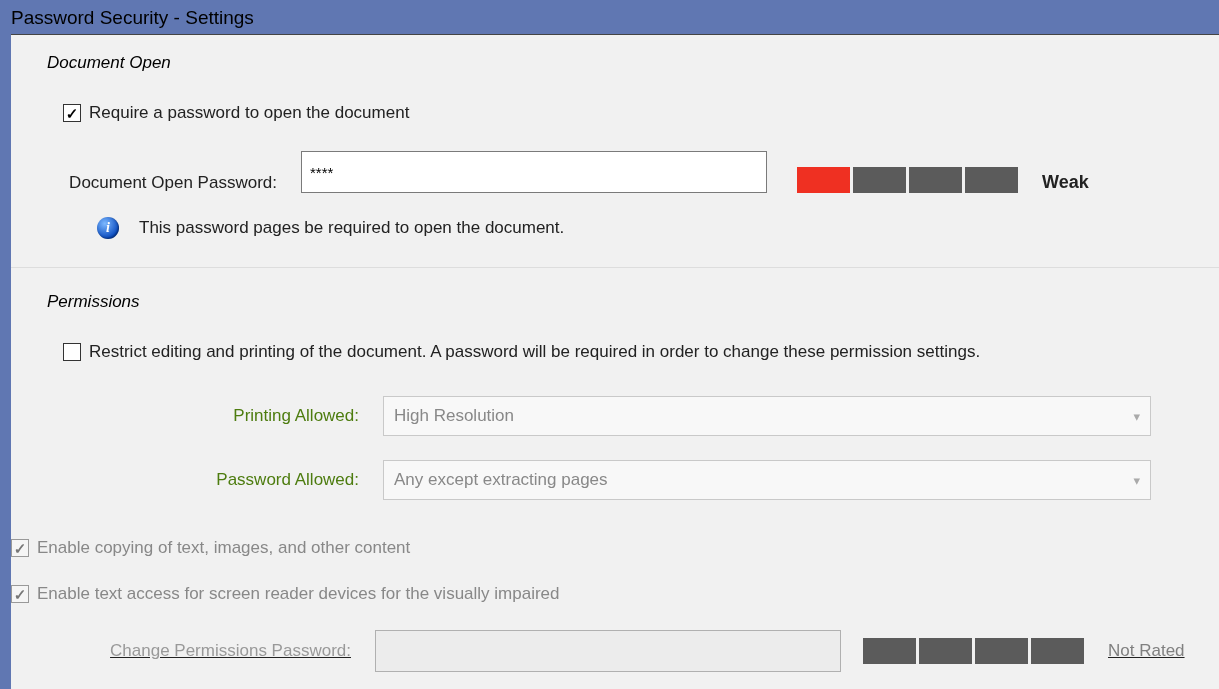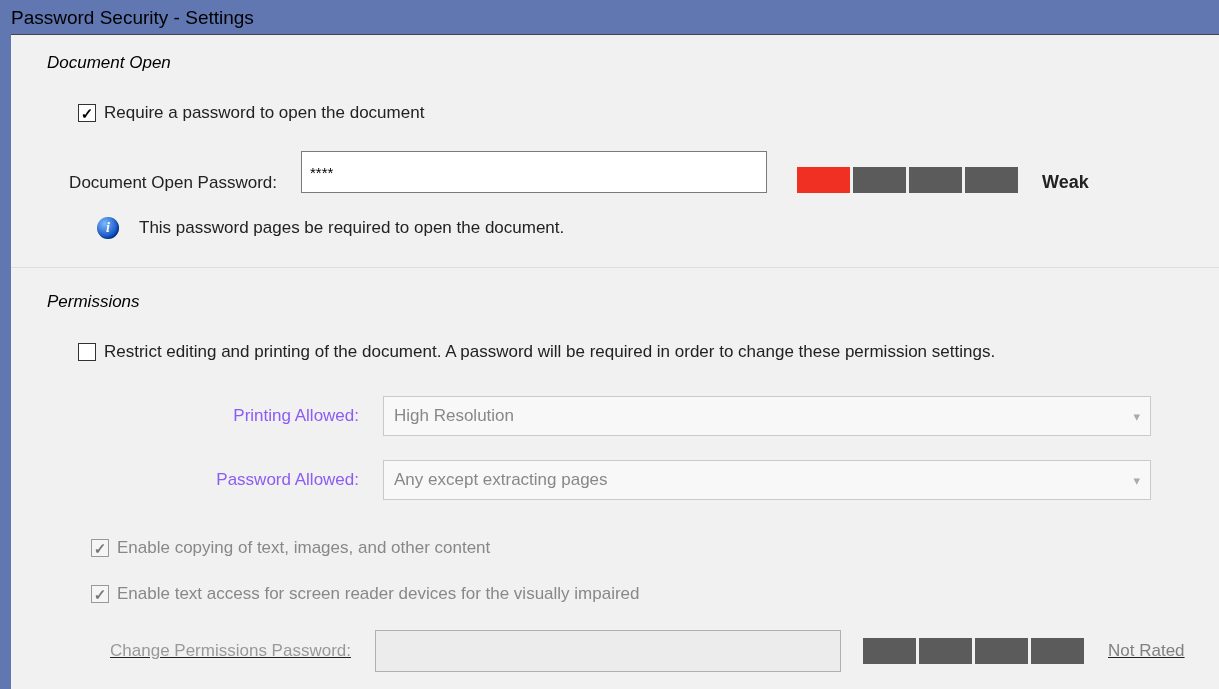--- a/index.html
+++ b/index.html
@@ -34,21 +34,21 @@
   .section-title {
     font-size: 17px;
     font-weight: 400;
     color: #000;
     padding: 0 0 30px 36px;
     font-style: italic;
   }
   .check-row {
     display: flex;
     align-items: center;
-    padding: 0 0 0 67px;
+    padding: 0 0 0 52px;
     margin-bottom: 28px;
   }
   .checkbox-custom {
     width: 18px;
     height: 18px;
     border: 1px solid #333;
     background: #fff;
     display: inline-flex;
     align-items: center;
     justify-content: center;
@@ -168,26 +168,25 @@
     display: flex;
     align-items: center;
     padding-left: 72px;
     margin-bottom: 24px;
   }
   .perm-label {
     width: 300px;
     text-align: right;
     padding-right: 24px;
     font-size: 17px;
-    color: #8b5cf6;
+    color: #4d7c0f;
   }
   .perm-check-row {
     display: flex;
     align-items: center;
-    padding-left: 80px;
     margin-bottom: 26px;
   }
   .perm-pw-row {
     display: flex;
     align-items: center;
     padding-left: 68px;
     margin-top: 14px;
     text-decoration: underline;
   }
 </style>

